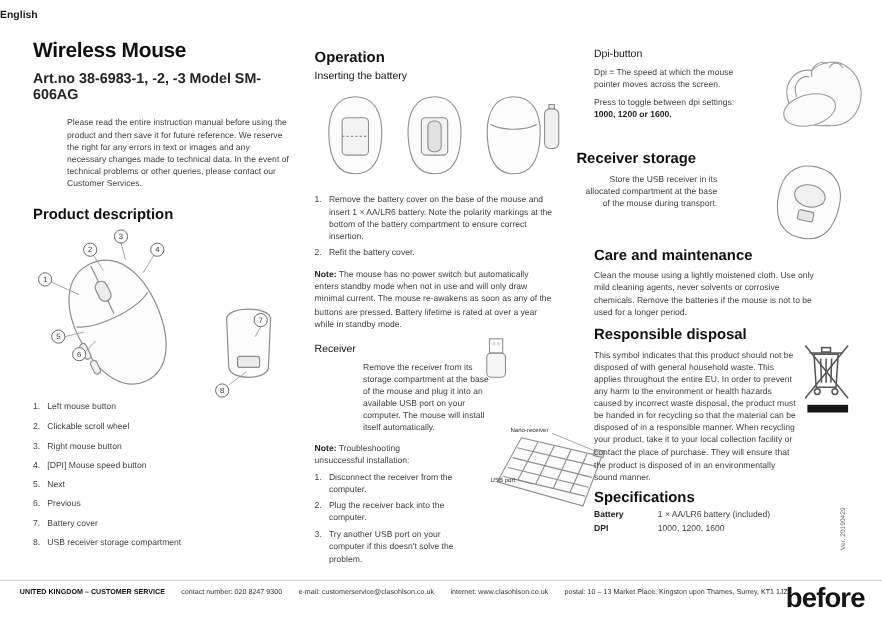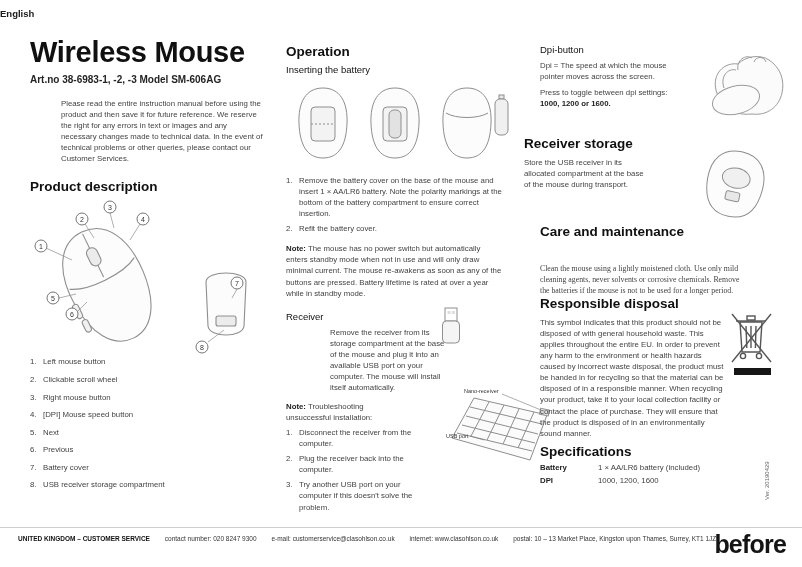--- a/index.html
+++ b/index.html
@@ -5,30 +5,30 @@
   * { margin:0; padding:0; box-sizing:border-box; }
   html,body { background:#ffffff; }
   .page {
     position:relative; width:802px; height:567px; background:#fff;
     font-family:"Liberation Sans", sans-serif; color:#3e3e3e; overflow:hidden;
   }
   .lang {
     position:absolute; top:8px; left:0; width:100%; text-align:left;
     font-size:9.5px; font-weight:bold; color:#1b1b1b;
   }
-  h1 { font-size:29px; font-weight:bold; color:#101010; letter-spacing:-0.3px; }
+  h1 { font-size:19px; font-weight:bold; color:#101010; letter-spacing:-0.3px; }
   .h-major { font-size:13.5px; font-weight:bold; color:#101010; }
   .h-minor { font-size:9.5px; font-weight:normal; color:#101010; }
   .body-text { font-size:7.8px; line-height:1.42; color:#434343; }
   .bold { font-weight:bold; color:#222; }
 
   .col-left  { position:absolute; left:30px;  top:36px; width:234px; }
   .col-mid   { position:absolute; left:286px; top:44px; width:218px; }
 
-  .artno { font-size:10px; font-weight:bold; color:#242424; margin-top:5px; }
+  .artno { font-size:13px; font-weight:bold; color:#242424; margin-top:5px; }
   .intro { margin-top:13px;margin-left:31px; }
   .pd-heading { margin-top:15px; }
   .diagram { margin-top:4px; height:158px; position:relative; }
 
   ol.num { list-style:none; counter-reset:li; }
   ol.num li { counter-increment:li; position:relative; padding-left:13px; }
   ol.num li::before { content:counter(li) "."; position:absolute; left:0; }
   ol.parts li { margin-bottom:6.5px; }
   ol.steps li { margin-bottom:4px; }
 
@@ -37,23 +37,23 @@
   .note { margin-top:9px; }
   .receiver-h { margin-top:12px; }
   .receiver-p { margin-top:5px; width:122px;margin-left:44px; }
   .note2 { margin-top:8px; width:102px; }
   .tsteps { margin-top:4px; width:132px; }
 
   .abs { position:absolute; }
   .sec-dpi { left:540px; top:44px; width:160px; }
   .sec-dpi p { width:142px; margin-top:5px; }
   .sec-rs { left:524px; top:136px; width:190px; }
-  .sec-rs p { width:128px; margin-top:6px; }
+  .sec-rs p { width:128px; margin-top:6px;text-align:right; }
   .sec-care { left:540px; top:224px; width:202px; }
-  .sec-care p { margin-top:24px; width:202px;font-family:Liberation Serif, serif; }
+  .sec-care p { margin-top:6px; width:202px; }
   .sec-disposal { left:540px; top:296px; width:202px; }
   .sec-disposal p { margin-top:6px; width:186px; }
   .sec-specs { left:540px; top:444px; width:202px; }
   .spec-row { display:flex; font-size:7.8px; margin-top:4px; }
   .spec-key { width:58px; font-weight:bold; color:#222; }
   .spec-val { color:#434343; }
 
   .ver {
     position:absolute; left:764px; top:428px; height:72px;
     writing-mode:vertical-rl; transform:rotate(180deg);

